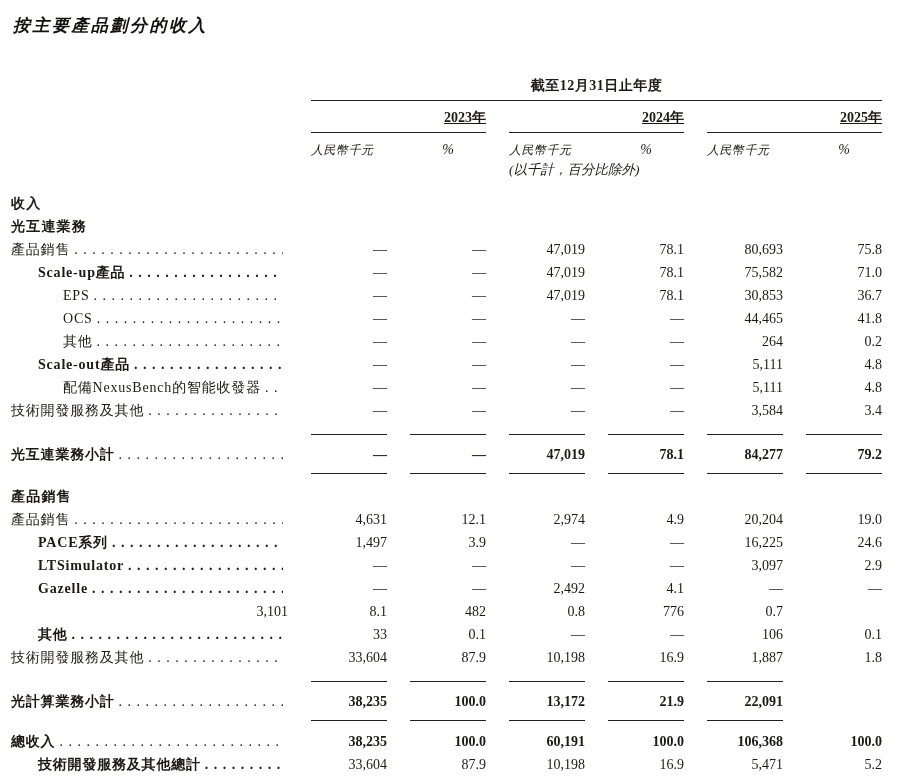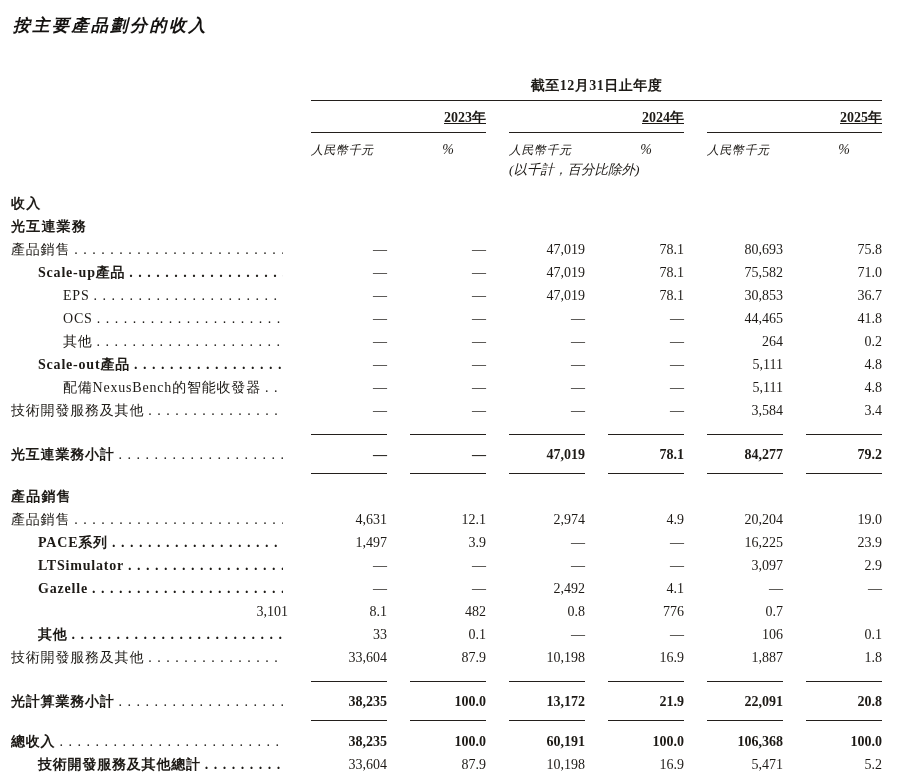--- a/index.html
+++ b/index.html
@@ -279,21 +279,21 @@
         <div class="grid-row row data">
           <div class="label-cell indent-1">
             <span class="row-label">PACE系列</span>
             <span class="leader"></span>
           </div>
           <div class="num val">1,497</div>
           <div class="num pct">3.9</div>
           <div class="num val">—</div>
           <div class="num pct">—</div>
           <div class="num val">16,225</div>
-          <div class="num pct">23.9</div>
+          <div class="num pct">24.6</div>
         </div>
         <div class="grid-row row data">
           <div class="label-cell indent-1">
             <span class="row-label">LTSimulator</span>
             <span class="leader"></span>
           </div>
           <div class="num val">—</div>
           <div class="num pct">—</div>
           <div class="num val">—</div>
           <div class="num pct">—</div>
@@ -347,21 +347,20 @@
         <div class="grid-row row subtotal">
           <div class="label-cell indent-0">
             <span class="row-label">光計算業務小計</span>
             <span class="leader"></span>
           </div>
           <div class="num val">38,235</div>
           <div class="num pct">100.0</div>
           <div class="num val">13,172</div>
           <div class="num pct">21.9</div>
           <div class="num val">22,091</div>
-          <div class="num pct">20.8</div>
         </div>
         <div class="grid-row row total">
           <div class="label-cell indent-0">
             <span class="row-label">總收入</span>
             <span class="leader"></span>
           </div>
           <div class="num val">38,235</div>
           <div class="num pct">100.0</div>
           <div class="num val">60,191</div>
           <div class="num pct">100.0</div>

